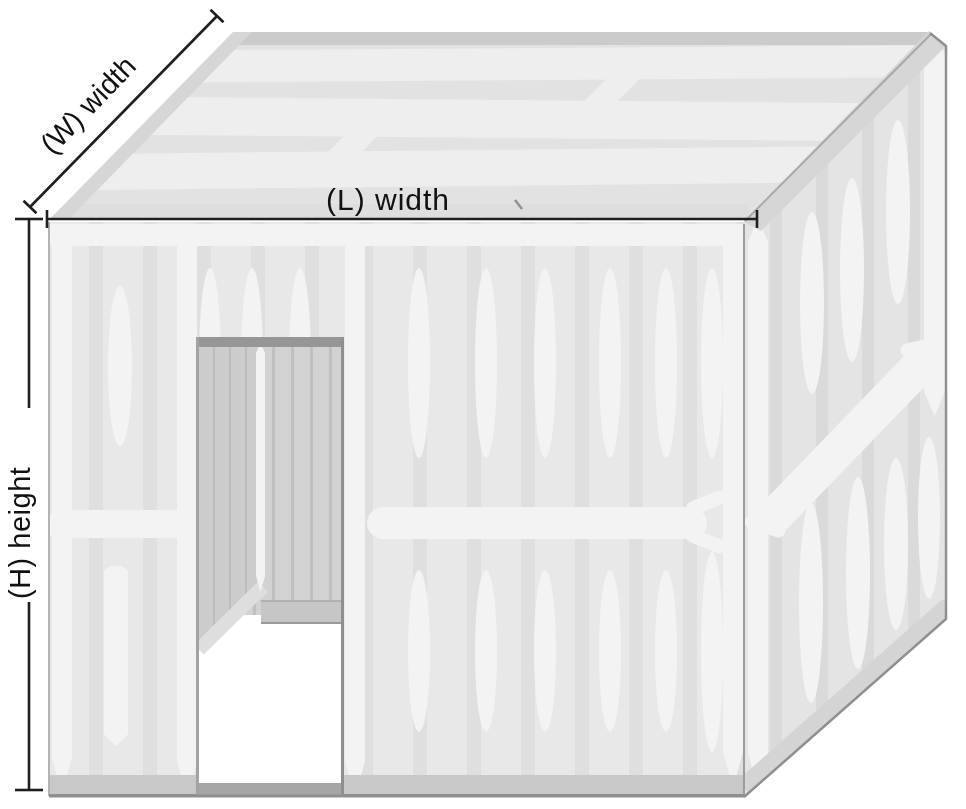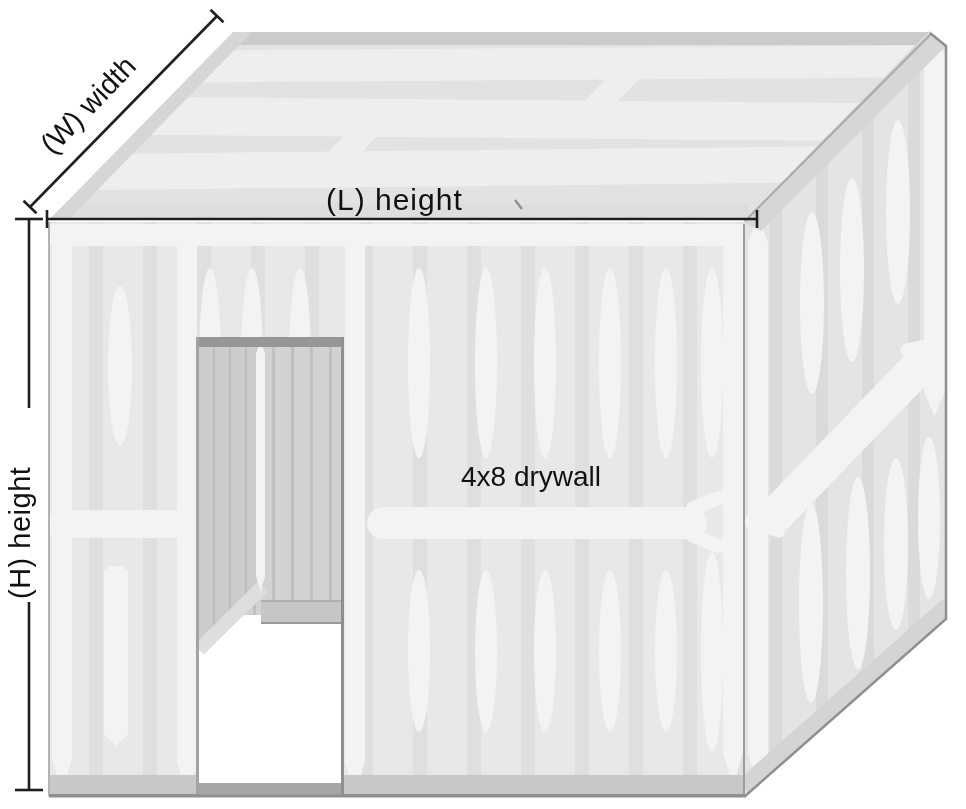--- a/index.html
+++ b/index.html
@@ -183,16 +183,15 @@
 
     <g stroke="#1f1f1f" stroke-width="2.6">
       <line x1="29" y1="219" x2="29" y2="408"></line>
       <line x1="29" y1="602" x2="29" y2="790"></line>
       <line x1="15" y1="219" x2="43" y2="219"></line>
       <line x1="15" y1="790" x2="43" y2="790"></line>
     </g>
   </svg>
 
   <div class="lbl" style="left:57px;top:128px;transform:rotate(-46deg);transform-origin:left bottom;">(W) width</div>
-  <div class="lbl" style="left:326px;top:184px;font-size:30px;letter-spacing:1px;">(L) height</div>
+  <div class="lbl" style="left:326px;top:184px;font-size:30px;letter-spacing:1px;">(L) width</div>
   <div class="lbl" style="left:4px;top:599px;transform:rotate(-90deg);transform-origin:top left;letter-spacing:0.5px;">(H) height</div>
-  <div class="lbl" style="left:461px;top:461px;font-size:28px;">4x8 drywall</div>
 </div>
 
 </body></html>

